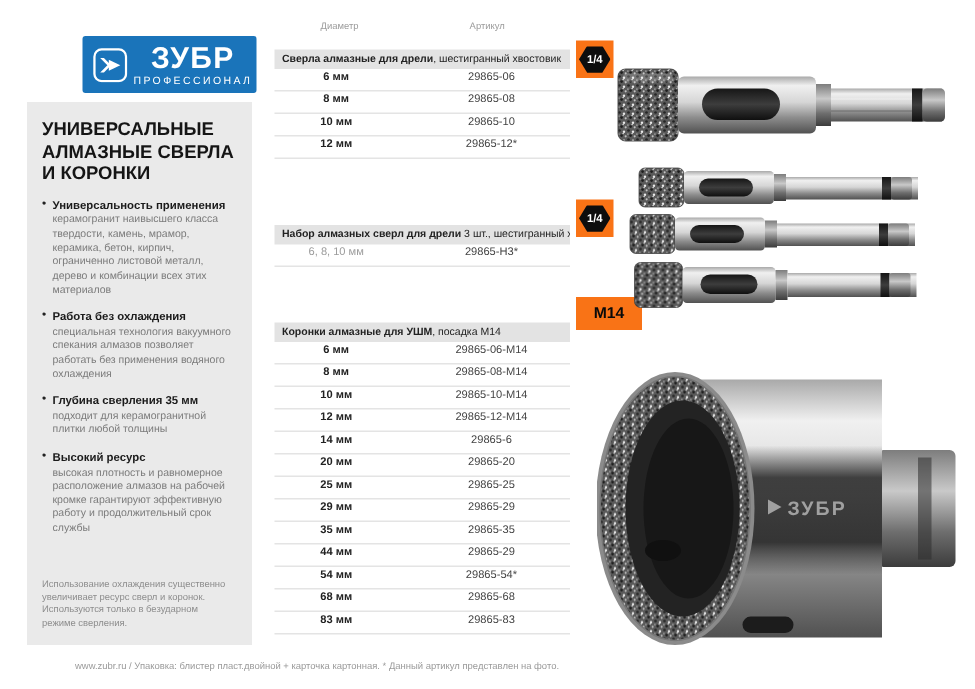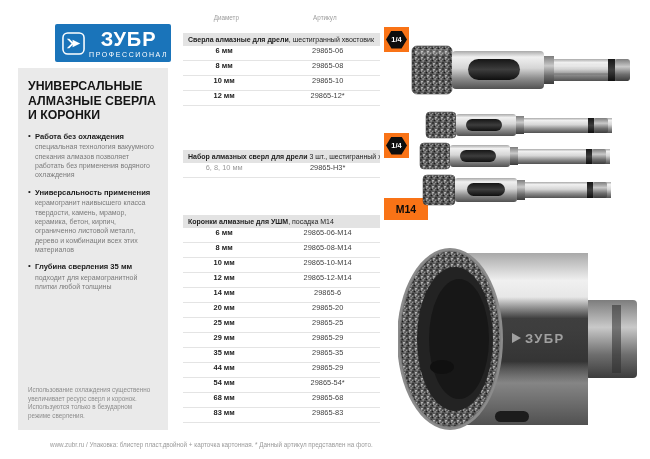--- a/index.html
+++ b/index.html
@@ -78,30 +78,34 @@
   <div class="logo-text">
     <span class="logo-word">ЗУБР</span>
     <span class="logo-tag">ПРОФЕССИОНАЛ</span>
   </div>
 </div>
 
 <div class="intro">
   <h1>УНИВЕРСАЛЬНЫЕ АЛМАЗНЫЕ СВЕРЛА И КОРОНКИ</h1>
 
   <div class="feature">
+    <div class="ft">Универсальность применения</div>
+    <div class="fd">керамогранит наивысшего класса твердости, камень, мрамор, керамика, бетон, кирпич, ограниченно листовой металл, дерево и комбинации всех этих материалов</div>
+  </div>
+  <div class="feature">
     <div class="ft">Работа без охлаждения</div>
     <div class="fd">специальная технология вакуумного спекания алмазов позволяет работать без применения водяного охлаждения</div>
-  </div>
-  <div class="feature">
-    <div class="ft">Универсальность применения</div>
-    <div class="fd">керамогранит наивысшего класса твердости, камень, мрамор, керамика, бетон, кирпич, ограниченно листовой металл, дерево и комбинации всех этих материалов</div>
   </div>
   <div class="feature">
     <div class="ft">Глубина сверления 35 мм</div>
     <div class="fd">подходит для керамогранитной плитки любой толщины</div>
+  </div>
+  <div class="feature">
+    <div class="ft">Высокий ресурс</div>
+    <div class="fd">высокая плотность и равномерное расположение алмазов на рабочей кромке гарантируют эффективную работу и продолжительный срок службы</div>
   </div>
 
   <div class="note">Использование охлаждения существенно увеличивает ресурс сверл и коронок. Используются только в безударном режиме сверления.</div>
 </div>
 
 <div class="tables">
   <div class="cols">
     <div class="c-d">Диаметр</div>
     <div class="c-s">Артикул</div>
   </div>

